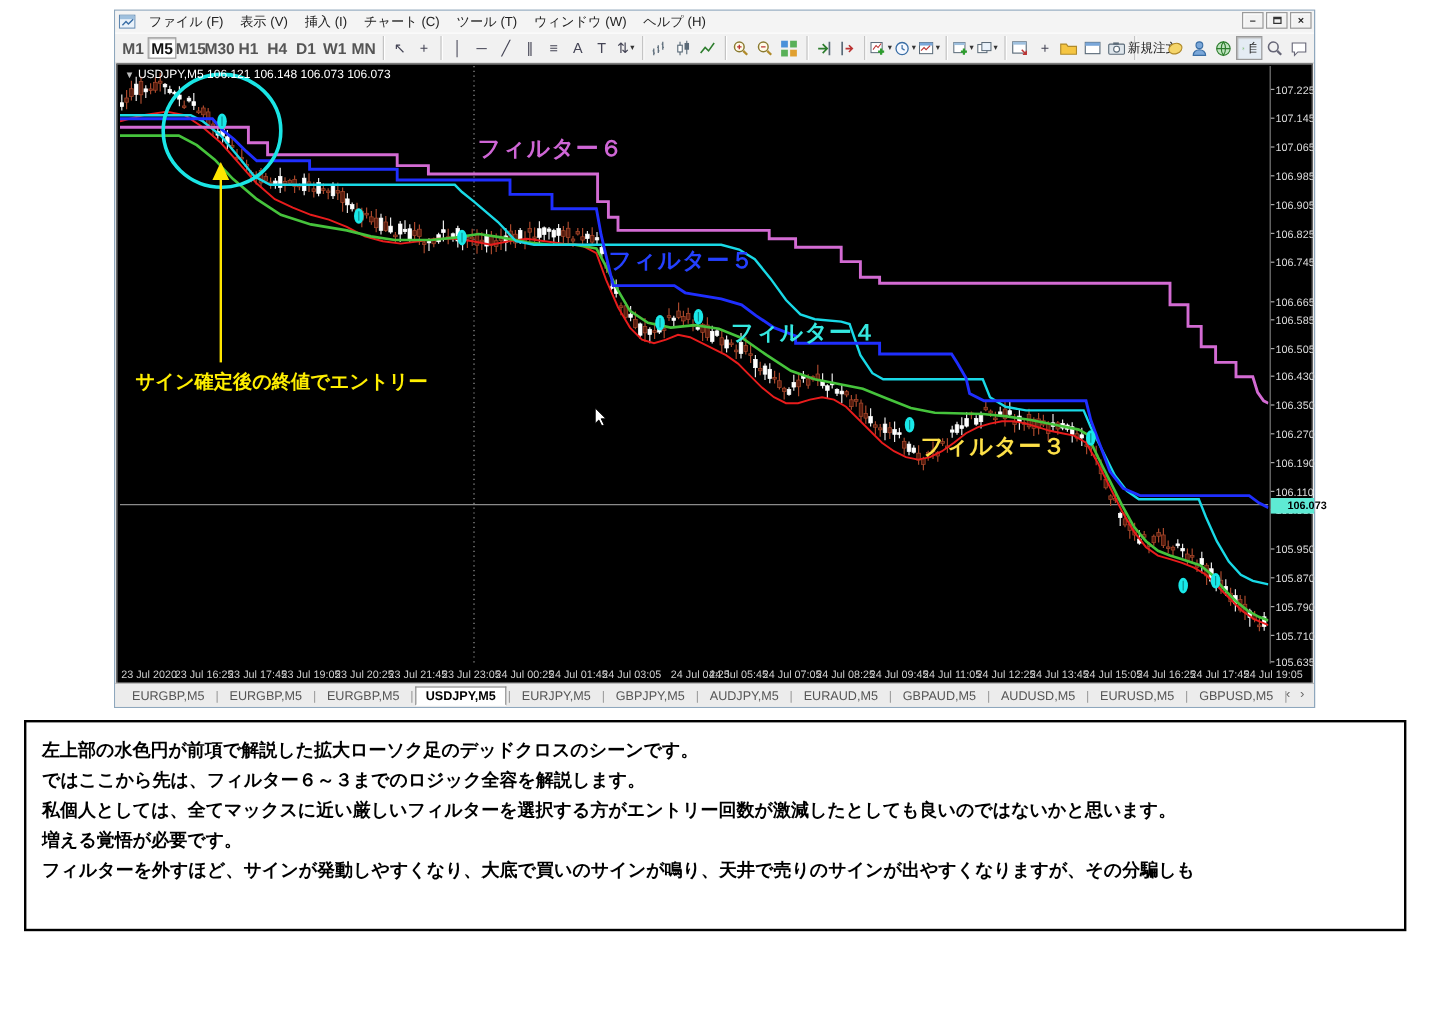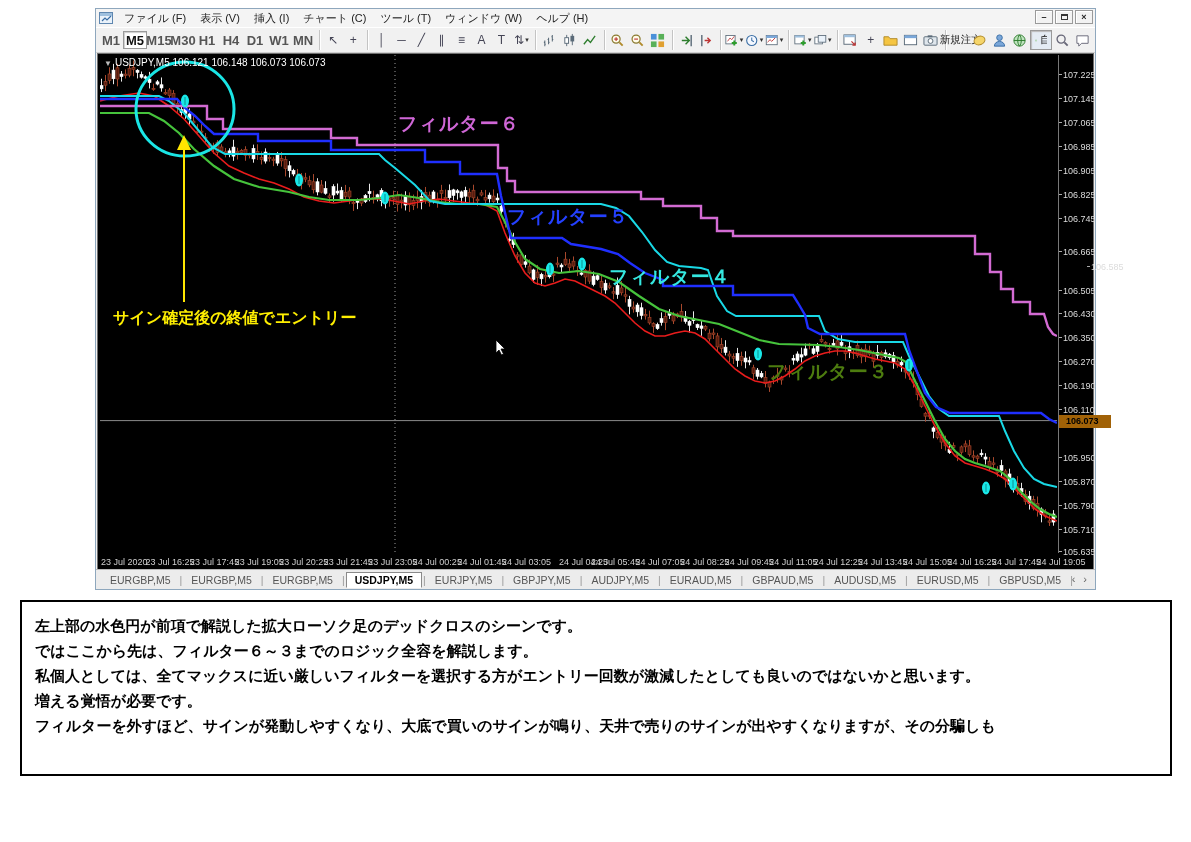--- a/index.html
+++ b/index.html
@@ -41,22 +41,22 @@
   .plot svg { display:block; }
   .chart-title { position:absolute; left:4px; top:2px; font-size:10px; color:#fff; white-space:nowrap; }
   .chart-title .caret { color:#bbb; font-size:8px; margin-right:3px; }
   .flabel { position:absolute; font-size:19px; font-weight:bold; letter-spacing:1px; white-space:nowrap; }
   .entrylabel { position:absolute; font-size:16px; font-weight:bold; color:#ffef00; white-space:nowrap; }
 
   .scale { position:absolute; left:960px; top:1px; width:36px; height:498px;
            border-left:1px solid #787878; font-size:9px; color:#dcdcdc; }
   .ylab { position:absolute; left:4px; white-space:nowrap; }
   .ylab::before { content:""; position:absolute; left:-4px; top:4px; width:3px; height:1px; background:#aaa; }
-  .pricebox { position:absolute; left:0; width:52px; height:13px; background:#a16207; color:#000;
-              font-size:9px; font-weight:bold; text-align:left; padding-left:7px; line-height:13px; }
+  .pricebox { position:absolute; left:0; width:36px; height:13px; background:#5eead4; color:#000;
+              font-size:9px; font-weight:bold; text-align:left; padding-left:14px; line-height:13px; }
 
   .timeaxis { position:absolute; left:2px; top:500px; width:993px; height:16px; font-size:9px; color:#cfcfcf; }
   .xlab { position:absolute; top:3px; white-space:nowrap; }
 
   .tabbar { position:absolute; left:0; bottom:0; width:999px; height:20px; background:#ececec;
             border-top:1px solid #b9b9b9; display:flex; align-items:center; font-size:10.5px; color:#555;
             padding-left:6px; }
   .tab { padding:1px 8px; white-space:nowrap; }
   .tab.active { background:#fff; border:1px solid #8a8a8a; border-bottom-color:#fff; font-weight:bold; color:#000; }
   .tabsep { color:#999; padding:0 1px; }
@@ -799,33 +799,33 @@
             <line x1="84" y1="247" x2="84" y2="90" stroke="#ffe600" stroke-width="2"></line>
             <polygon points="84,80 77,95 91,95" fill="#ffe600"></polygon>
             <polygon points="396,285 396,298 399,295 401.5,300 403.5,299 401,294 405,294" fill="#ffffff" stroke="#000" stroke-width="0.8"></polygon>
           </svg>
         <div class="chart-title">
           <span class="caret">▼</span><span>USDJPY,M5  106.121 106.148 106.073 106.073</span>
         </div>
         <div class="flabel" id="flabel6" style="left: 298px; top: 56px; color: rgb(207, 102, 214);">フィルター６</div>
         <div class="flabel" id="flabel5" style="left: 407px; top: 149px; color: rgb(36, 64, 255);">フィルター５</div>
         <div class="flabel" id="flabel4" style="left: 509px; top: 209px; color: rgb(53, 232, 224);">フィルター４</div>
-        <div class="flabel" id="flabel3" style="left: 667px; top: 304px; color: #4d7c0f;">フィルター３</div>
+        <div class="flabel" id="flabel3" style="left: 667px; top: 304px; color: #fde047;">フィルター３</div>
         <div class="entrylabel" id="entrylabel" style="left: 13px; top: 253px;">サイン確定後の終値でエントリー</div>
       </div>
       <div class="scale" id="scale">
           <div class="ylab" style="top: 15px;">107.225</div>
           <div class="ylab" style="top: 39px;">107.145</div>
           <div class="ylab" style="top: 63px;">107.065</div>
           <div class="ylab" style="top: 87px;">106.985</div>
           <div class="ylab" style="top: 111px;">106.905</div>
           <div class="ylab" style="top: 135px;">106.825</div>
           <div class="ylab" style="top: 159px;">106.745</div>
           <div class="ylab" style="top: 172px; margin-top: 20px;">106.665</div>
-          <div class="ylab" style="top: 207px; margin-left: 28px;">106.585</div>
+          <div class="ylab" style="top: 207px;">106.585</div>
           <div class="ylab" style="top: 231px;">106.505</div>
           <div class="ylab" style="top: 253.5px;">106.430</div>
           <div class="ylab" style="top: 277.5px;">106.350</div>
           <div class="ylab" style="top: 301.5px;">106.270</div>
           <div class="ylab" style="top: 325.5px;">106.190</div>
           <div class="ylab" style="top: 349.5px;">106.110</div>
           <div class="ylab" style="top: 365px;">106.030</div>
           <div class="ylab" style="top: 397.5px;">105.950</div>
           <div class="ylab" style="top: 421.5px;">105.870</div>
           <div class="ylab" style="top: 445.5px;">105.790</div>

